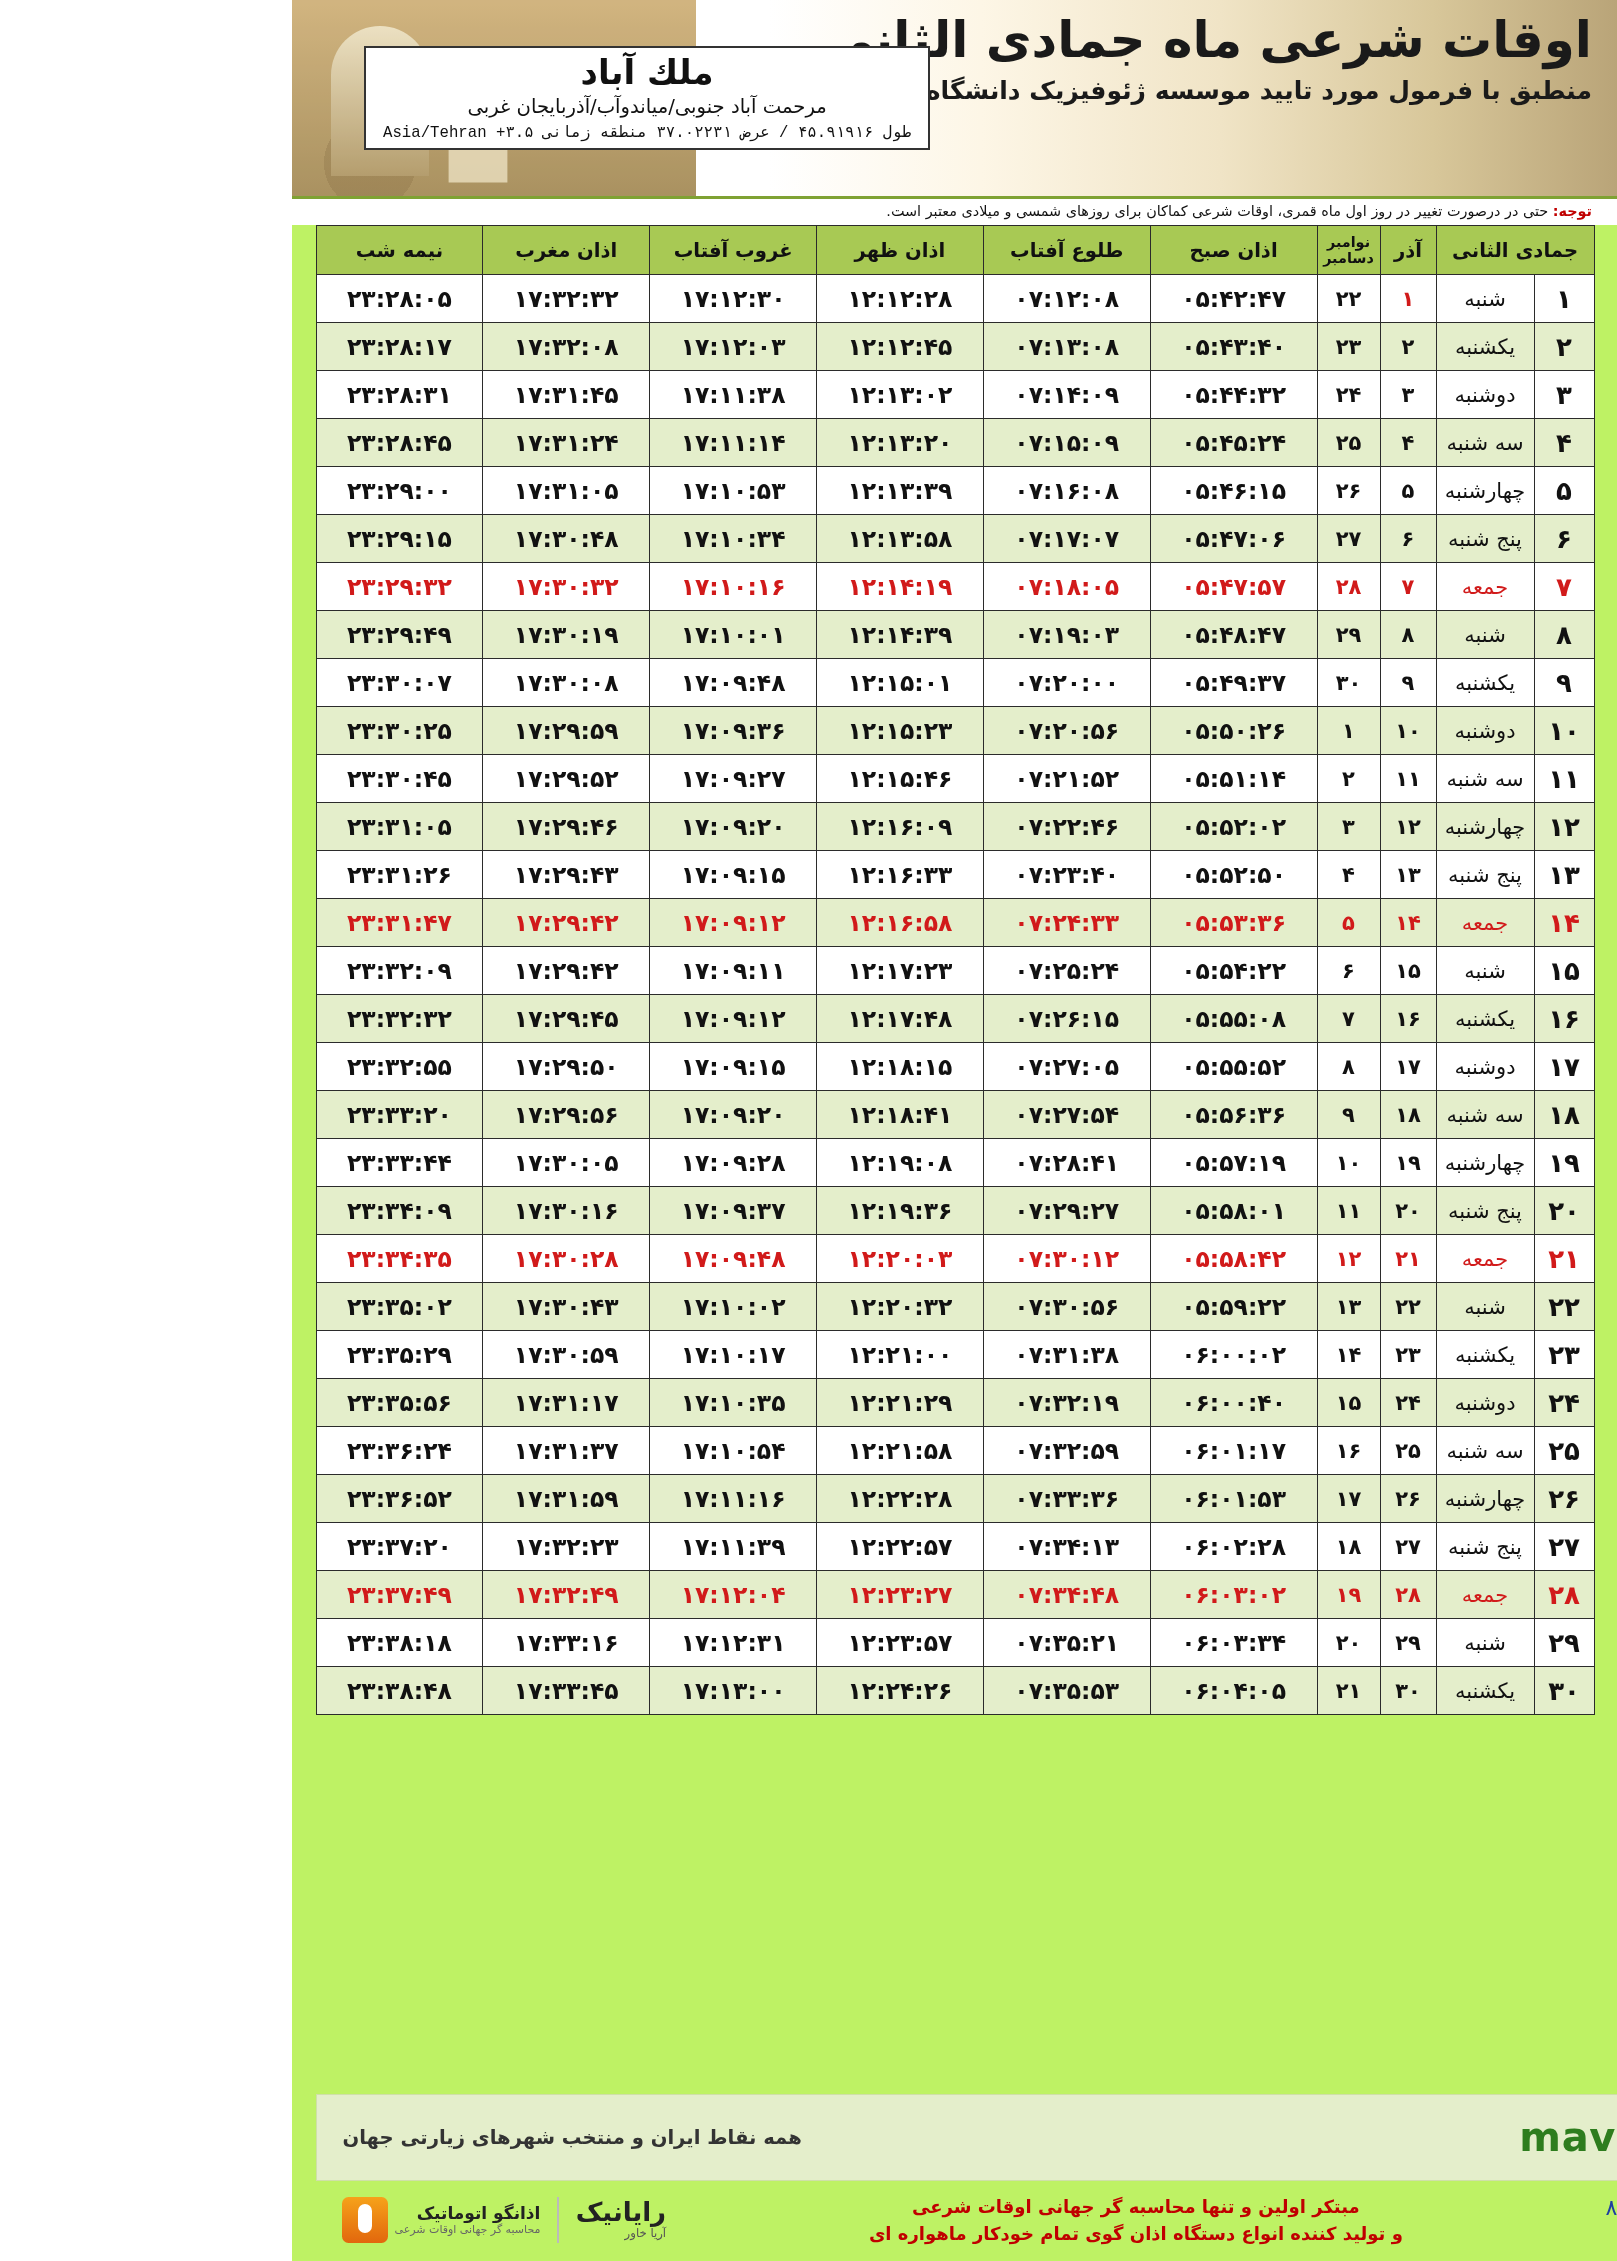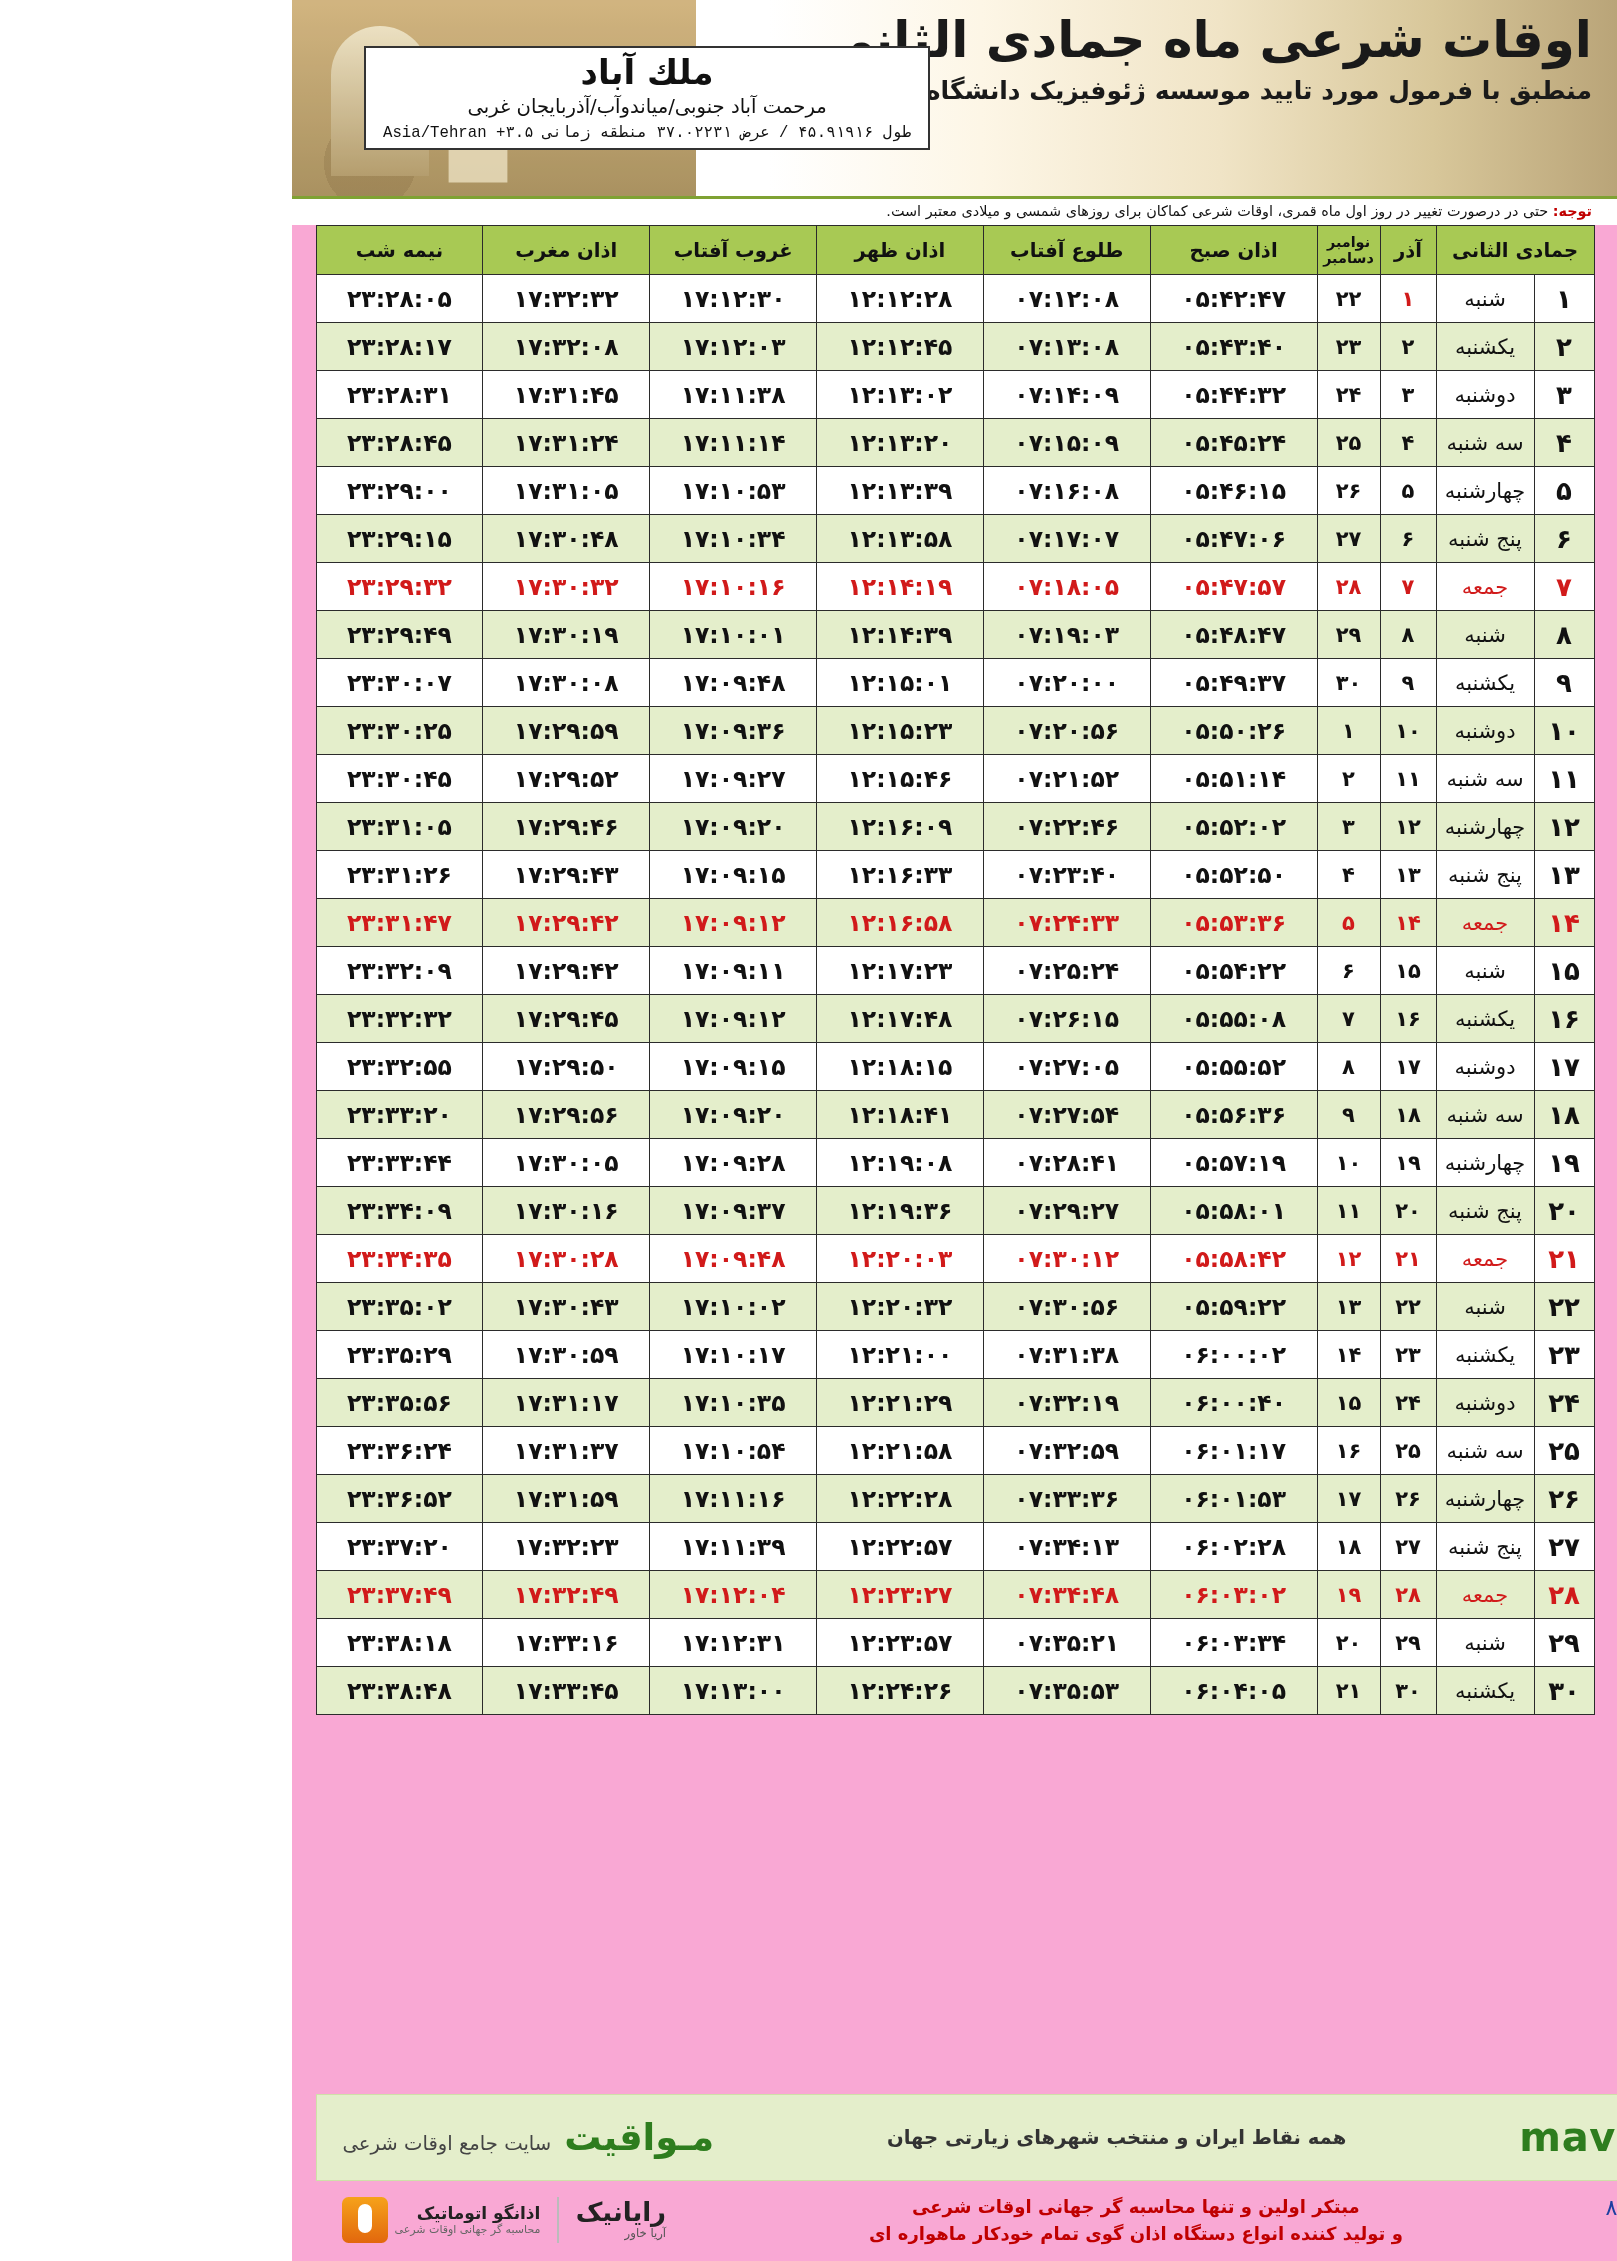--- a/index.html
+++ b/index.html
@@ -2,21 +2,21 @@
 <html lang="fa" dir="rtl" style="font-size:10.4px"><head>
 <meta charset="utf-8">
 <style>
   html,body{margin:0;padding:0;background:#ffffff;}
   body{
     width:1618px;height:2261px;
     font-family:"DejaVu Sans","Liberation Sans",sans-serif;
     color:#111;
     -webkit-font-smoothing:antialiased;
   }
-  .page{position:relative;width:1326px;height:2261px;overflow:hidden;background:#f9a8d4;}
+  .page{position:relative;width:1326px;height:2261px;overflow:hidden;background:#bef264;}
 
   
   .header{
     position:relative;height:196px;
     background:linear-gradient(90deg,#ffffff 0%,#ffffff 36%,#fdf6e6 52%,#f0e4c6 70%,#d8c79a 86%,#b9a478 100%);
     border-bottom:3.9px solid #7fa233;
     overflow:hidden;
   }
   .hdr-art{
     position:absolute;left:0;top:0;width:404px;height:196px;
@@ -543,24 +543,20 @@
             <td>۲۳:۳۸:۴۸</td>
           </tr>
         </tbody>
     </table>
   </div>
 
   <div class="footer">
     <div class="foot-green">
       <div class="brand-site">mavaqeet.com</div>
       <div class="foot-mid">همه نقاط ایران و منتخب شهرهای زیارتی جهان</div>
-      <div class="brand-fa">
-        <span>مـواقیت</span>
-        <small>سایت جامع اوقات شرعی</small>
-      </div>
     </div>
 
     <div class="foot-bottom">
       <div class="phones">
         <div>۰۲۱-۸۸۹۲۷۸۴۵ - ۸۸۹۳۰۶۷۰</div>
         <div class="site">www.azangoo.ir</div>
       </div>
 
       <div class="foot-desc">
         <div>مبتکر اولین و تنها محاسبه گر جهانی اوقات شرعی</div>

